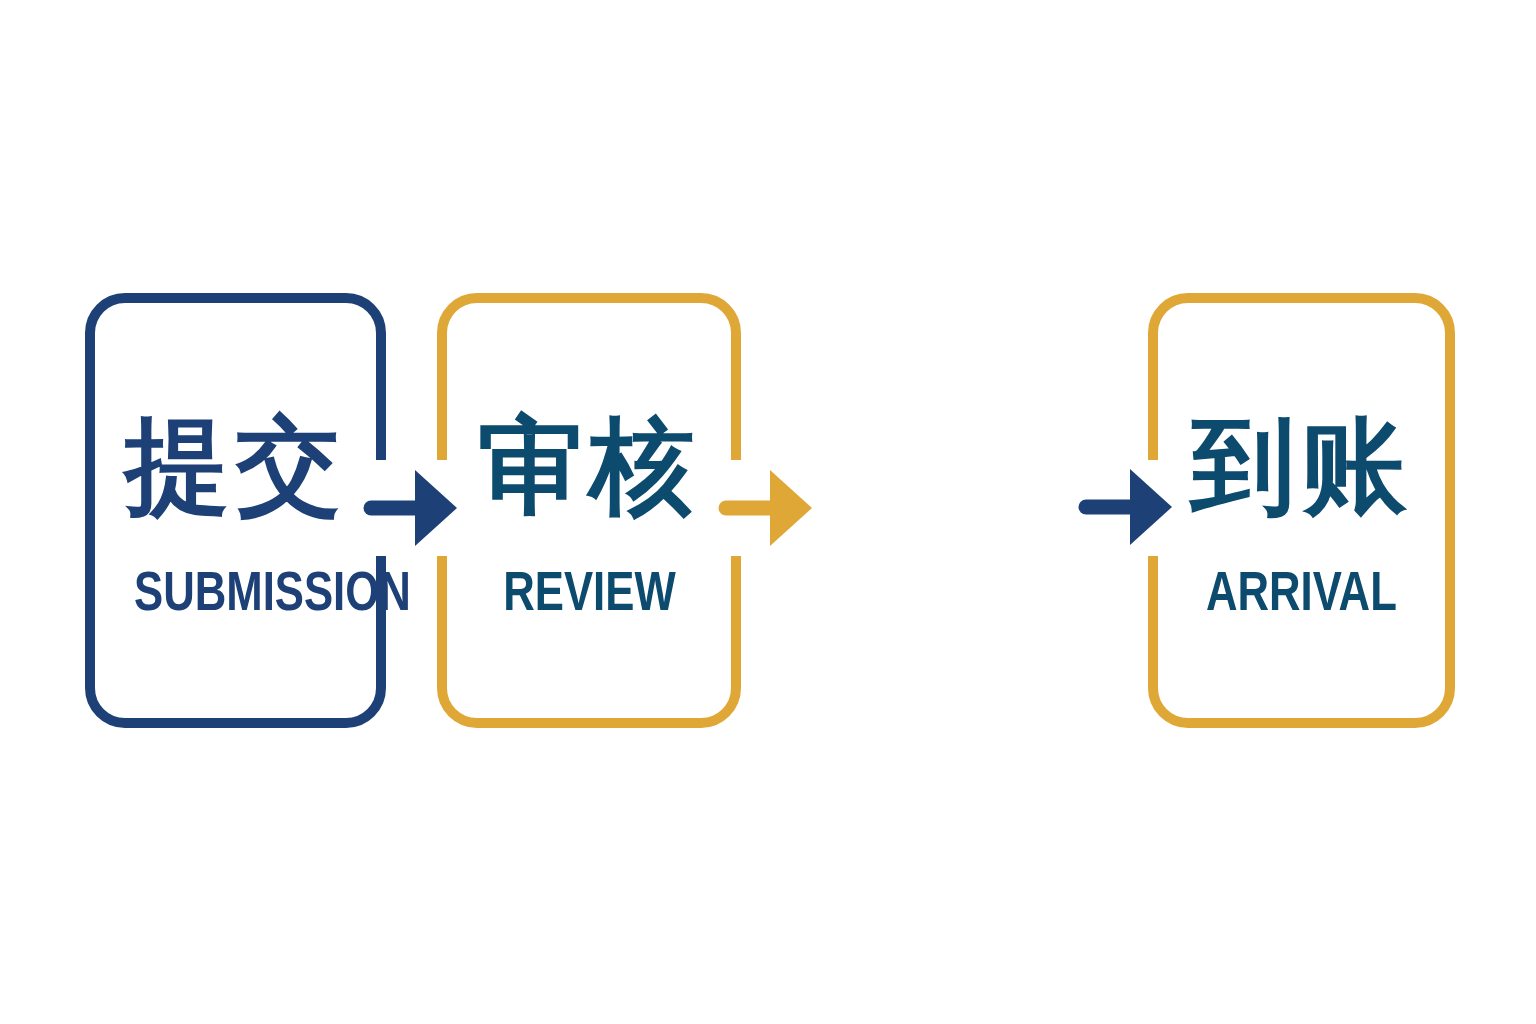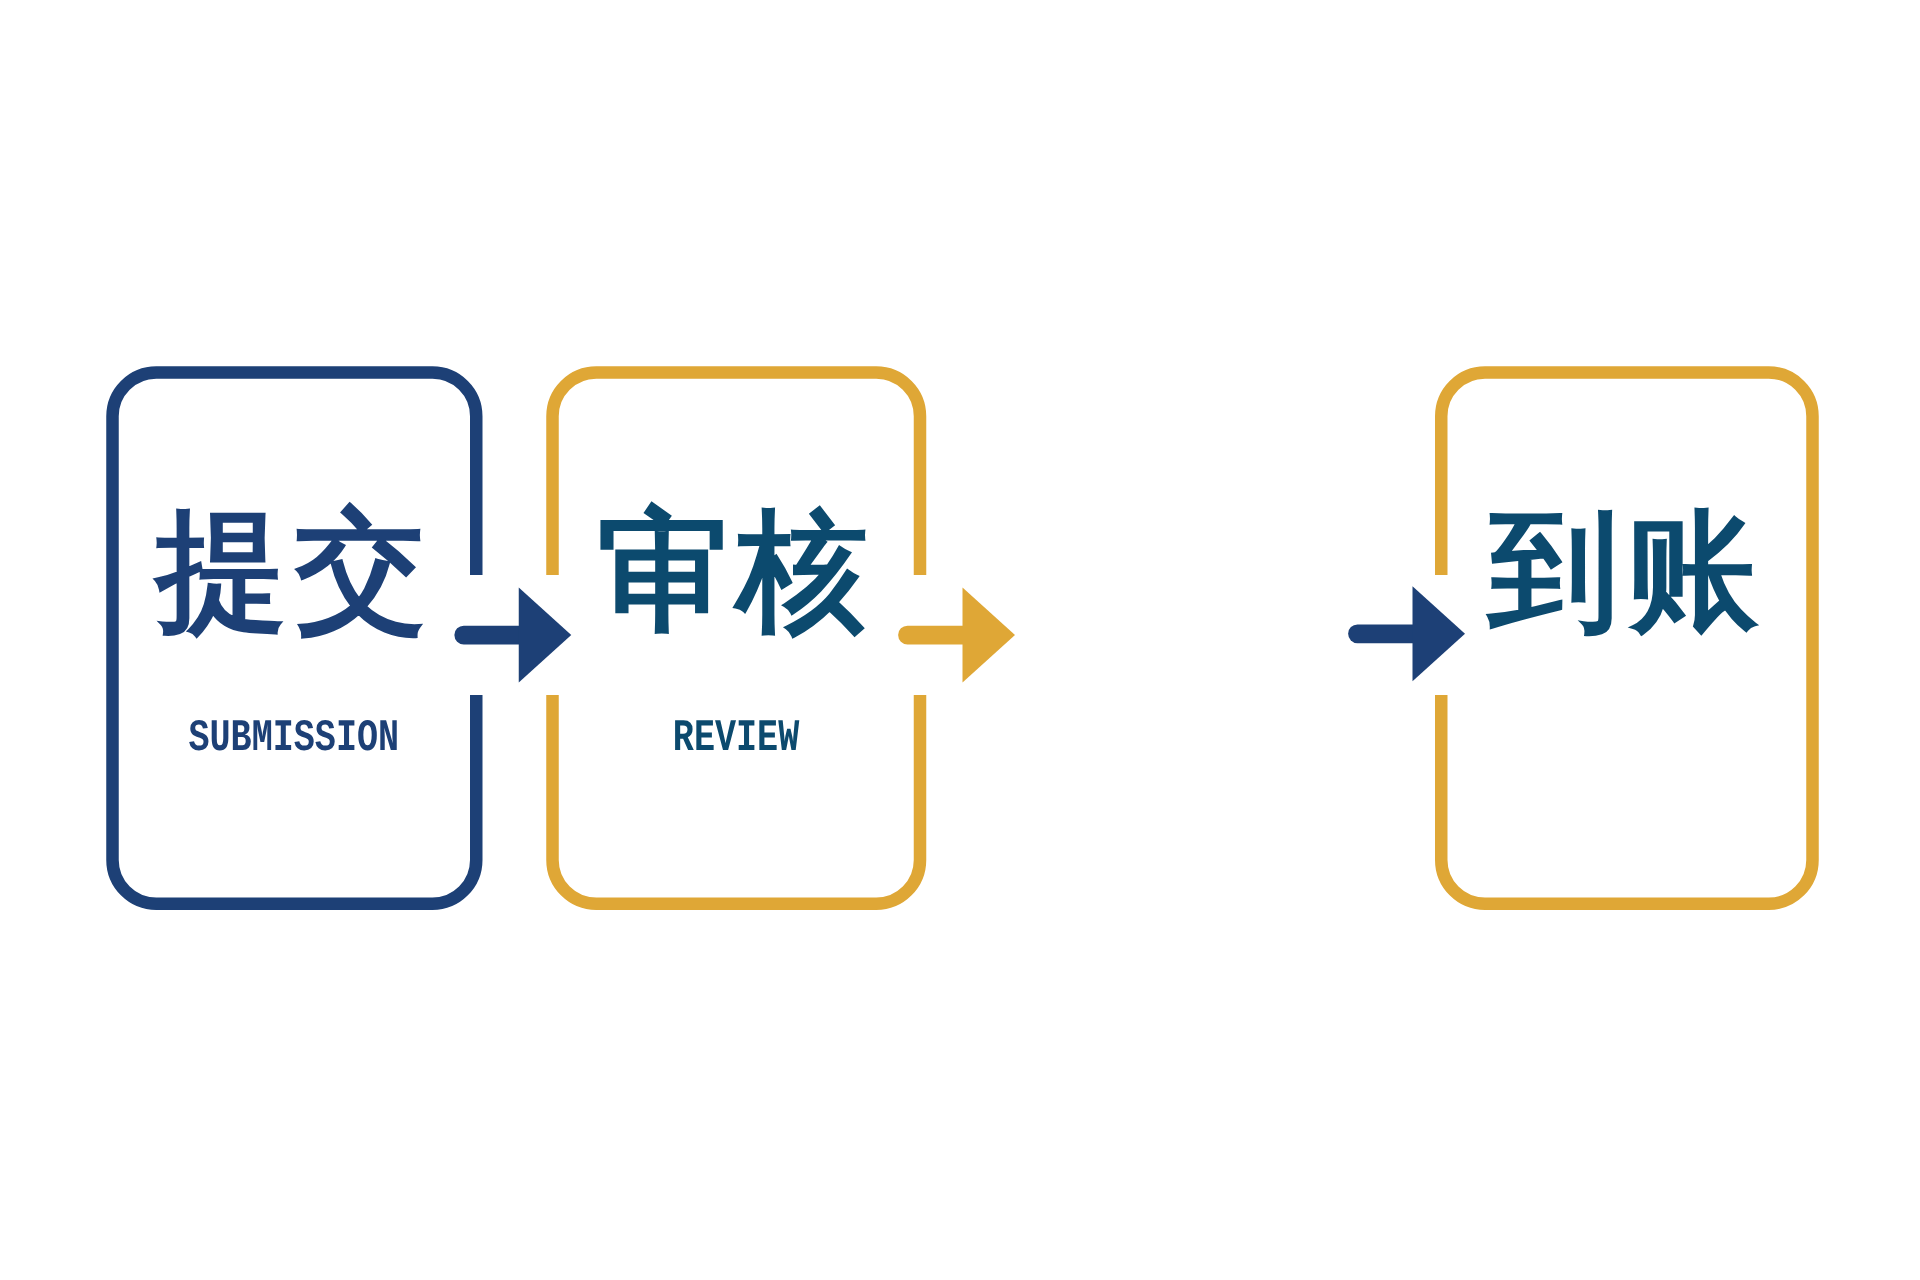--- a/index.html
+++ b/index.html
@@ -7,21 +7,20 @@
     padding: 0;
     background: #ffffff;
     font-family: "Liberation Sans", sans-serif;
   }
   .canvas {
     position: relative;
     width: 1536px;
     height: 752px;
     background: #ffffff;
     overflow: hidden;
-    font-family: Liberation Mono, monospace;
   }
   
   .step {
     position: absolute;
     top: 293px;
     height: 435px;
     border: 10px solid;
     border-radius: 40px;
     box-sizing: border-box;
     background: transparent;
@@ -41,21 +40,21 @@
     letter-spacing: 6px;
     white-space: nowrap;
   }
   .en {
     position: absolute;
     left: 0; right: 0;
     top: 258px;
     height: 60px;
     line-height: 60px;
     text-align: center;
-    font-size: 36px;
+    font-size: 56px;
     font-weight: bold;
     white-space: nowrap;
   }
   .en .squeeze {
     display: inline-block;
     transform: scaleX(0.78);
     transform-origin: center center;
   }
   .step.navy .zh, .step.navy .en { color: #1d4076; }
   .step.gold .zh, .step.gold .en { color: #0c4a6e; }
@@ -96,20 +95,23 @@
   <div class="step gold" style="left:437px; width:304px;">
     <div class="zh">审核</div>
     <div class="en">
       <span class="squeeze">REVIEW</span>
     </div>
   </div>
 
 
   <div class="step gold" style="left:1148px; width:307px;">
     <div class="zh">到账</div>
+    <div class="en">
+      <span class="squeeze">ARRIVAL</span>
+    </div>
   </div>
 
   <div class="gapmask" style="left:372px;"></div>
   <div class="gapmask" style="left:430px;"></div>
   <div class="gapmask" style="left:726px;"></div>
   <div class="gapmask" style="left:788px;"></div>
   <div class="gapmask" style="left:1088px;"></div>
   <div class="gapmask" style="left:1144px;"></div>
 
   <svg class="arrows-layer" width="1536" height="1024" viewBox="0 0 1536 1024">

